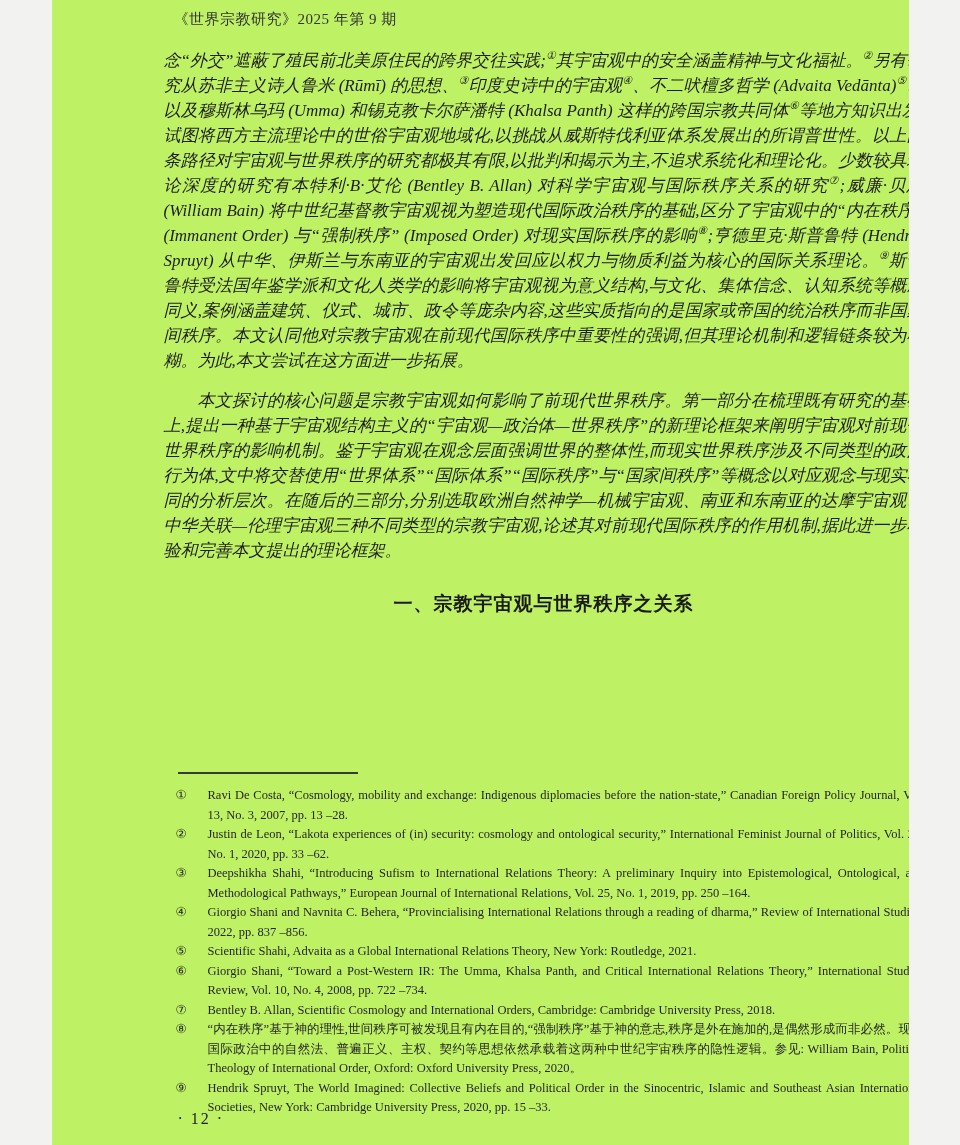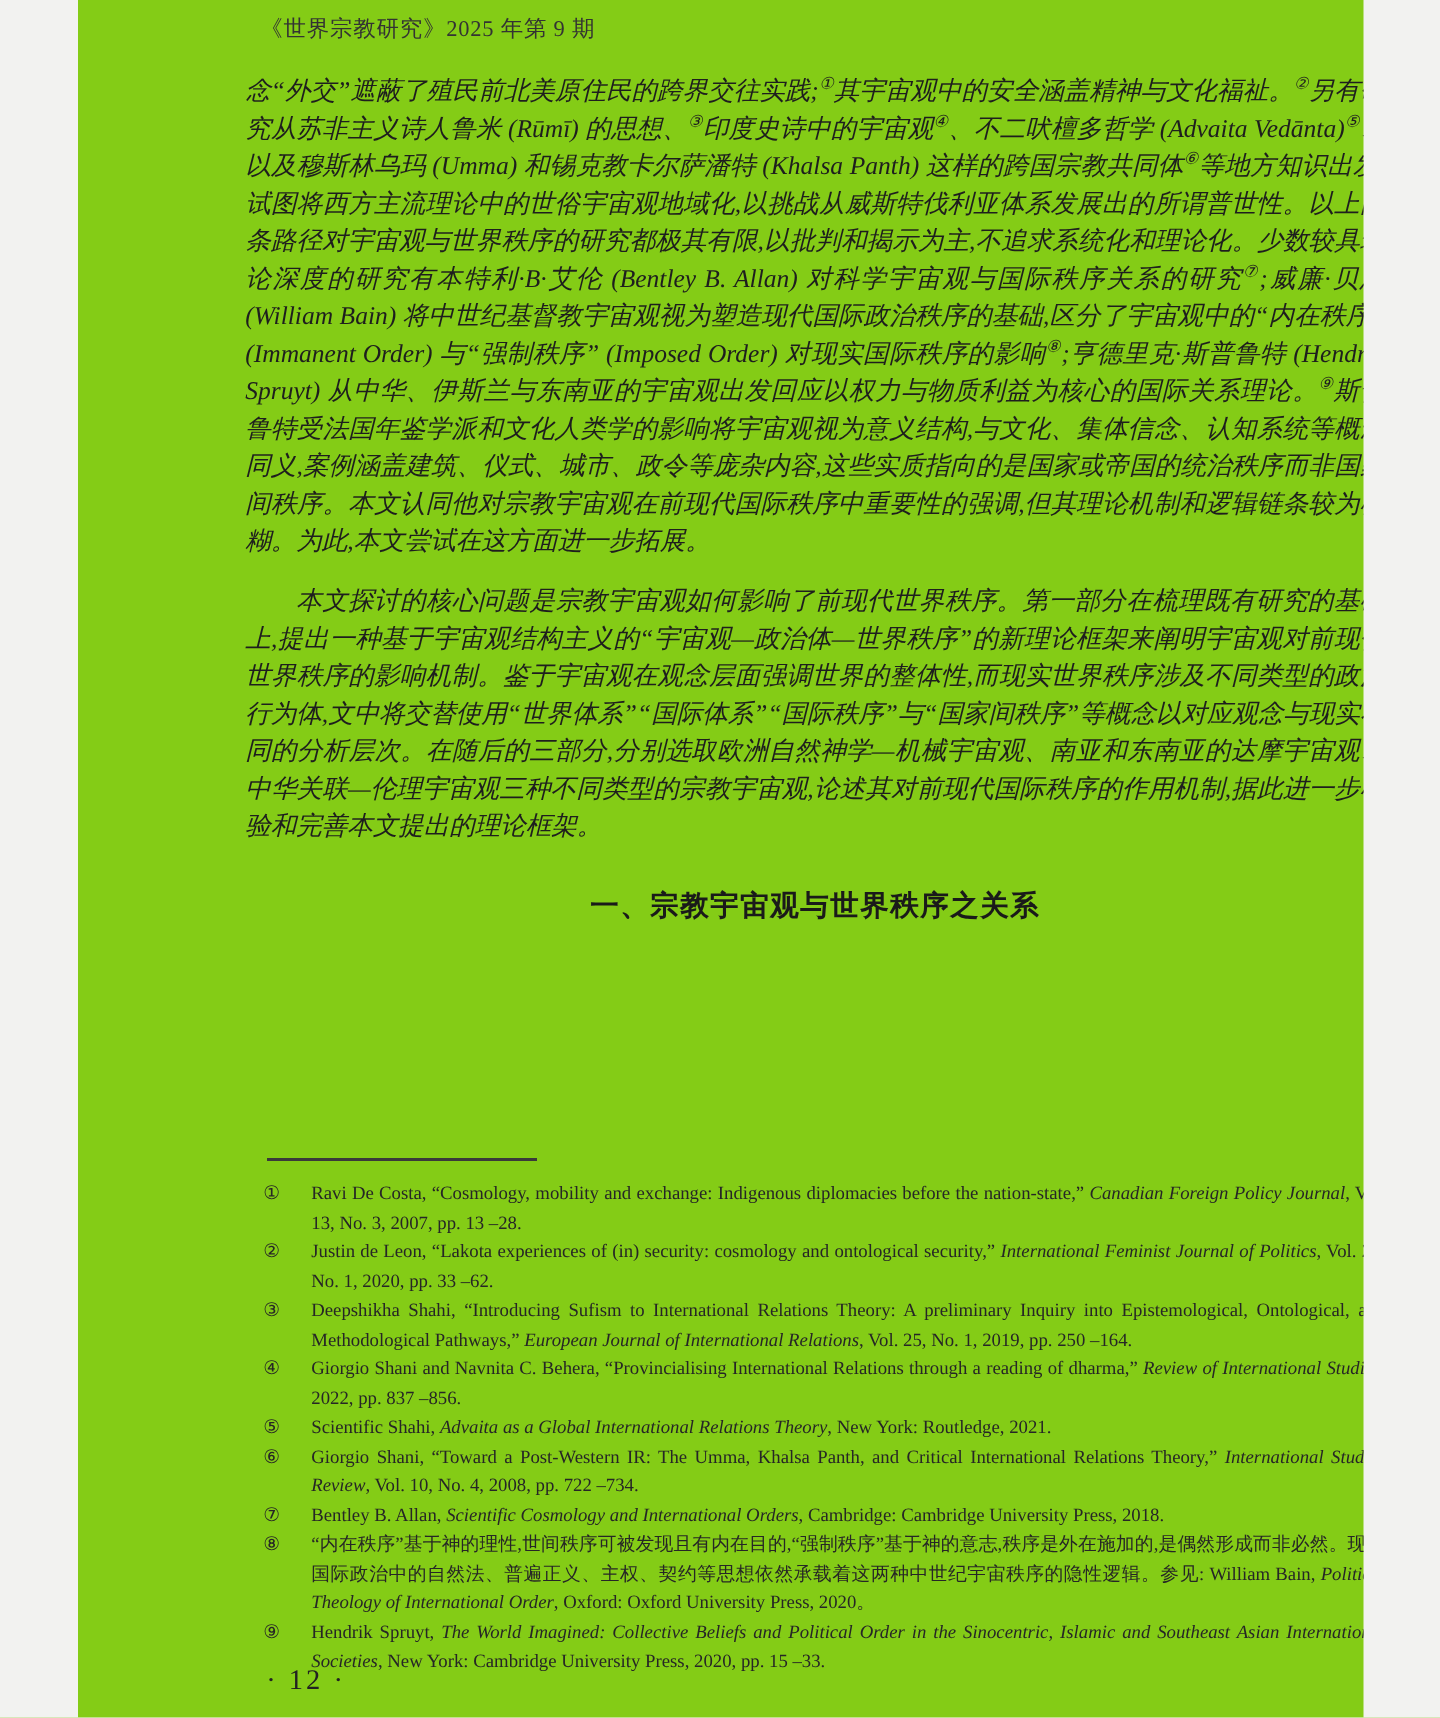--- a/index.html
+++ b/index.html
@@ -3,21 +3,21 @@
 <meta charset="utf-8">
 <style>
   * { margin: 0; padding: 0; box-sizing: border-box; }
   html, body { background: #f2f2f0; }
   body { font-family: "Liberation Serif", "DejaVu Serif", serif; }
   .page {
     position: relative;
     width: 857px;
     height: 1145px;
     margin: 0 auto;
-    background: #84cc16;
+    background: #bef264;
     color: #222222;
     overflow: hidden;
   }
   .journal-header {
     position: absolute;
     top: 10px;
     left: 122px;
     font-size: 15px;
     color: #333333;
     letter-spacing: 0.5px;
@@ -68,26 +68,26 @@
     font-size: 12.5px;
     line-height: 19.5px;
     text-align: justify;
     color: #262626;
   }
   .footnote .marker {
     flex: 0 0 36px;
     padding-left: 4px;
   }
   .footnote .fn-text { flex: 1; }
-  .fn-italic { font-style: italic; }
+  .fn-italic { }
   .page-number {
     position: absolute;
     top: 1110px;
     left: 126px;
-    font-size: 19px;
+    font-size: 16px;
     color: #222222;
     letter-spacing: 2px;
   }
 </style>
 </head>
 <body>
 
 <div class="page">
 
   <div class="journal-header">《世界宗教研究》2025 年第 9 期</div>

